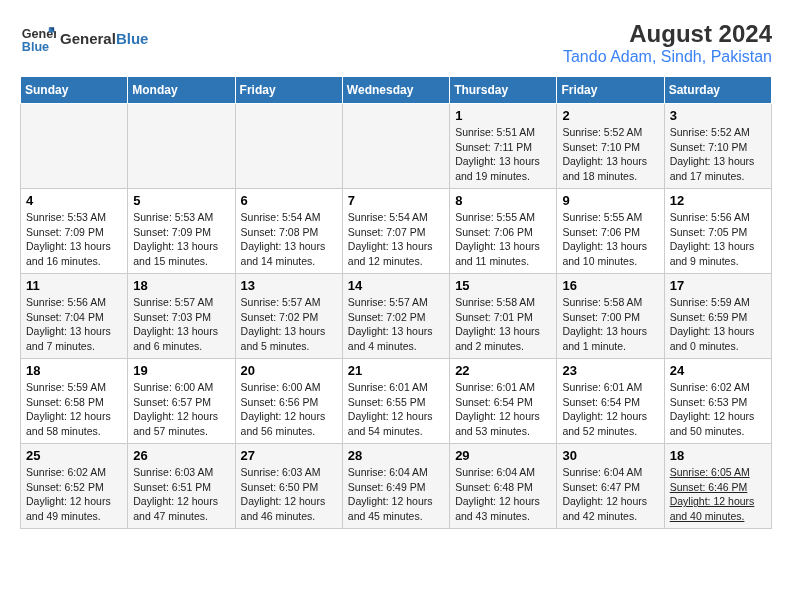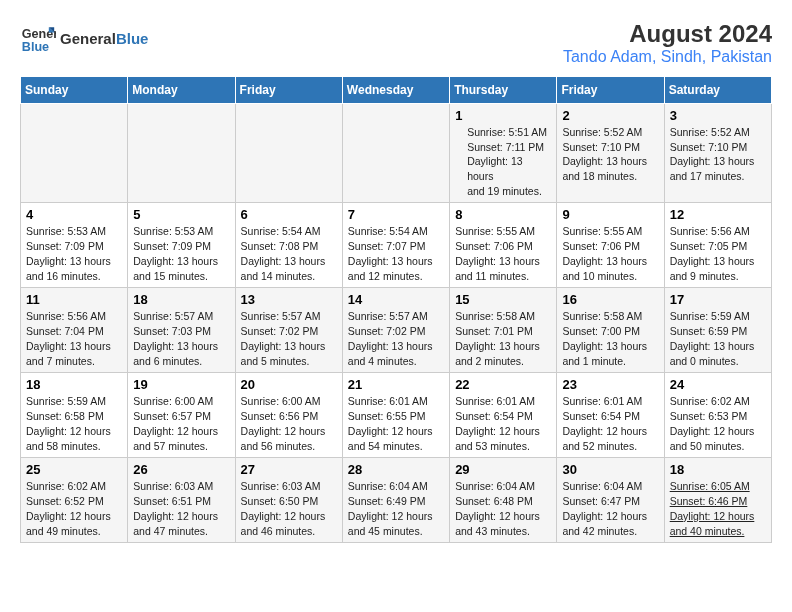--- a/index.html
+++ b/index.html
@@ -113,21 +113,21 @@
       </tr>
   </thead>
   <tbody id="calendar-body">
   <tr>
         <td class="empty-cell"></td>
         <td class="empty-cell"></td>
         <td class="empty-cell"></td>
         <td class="empty-cell"></td>
         <td>
           <span class="day-num">1</span>
-          <div class="day-info" style="white-space: pre-line; margin-left: 12px;">Sunrise: 5:51 AM
+          <div class="day-info" style="white-space: pre-line;">Sunrise: 5:51 AM
 Sunset: 7:11 PM
 Daylight: 13 hours
 and 19 minutes.</div>
         </td>
         <td>
           <span class="day-num">2</span>
           <div class="day-info" style="white-space: pre-line;">Sunrise: 5:52 AM
 Sunset: 7:10 PM
 Daylight: 13 hours
 and 18 minutes.</div>

